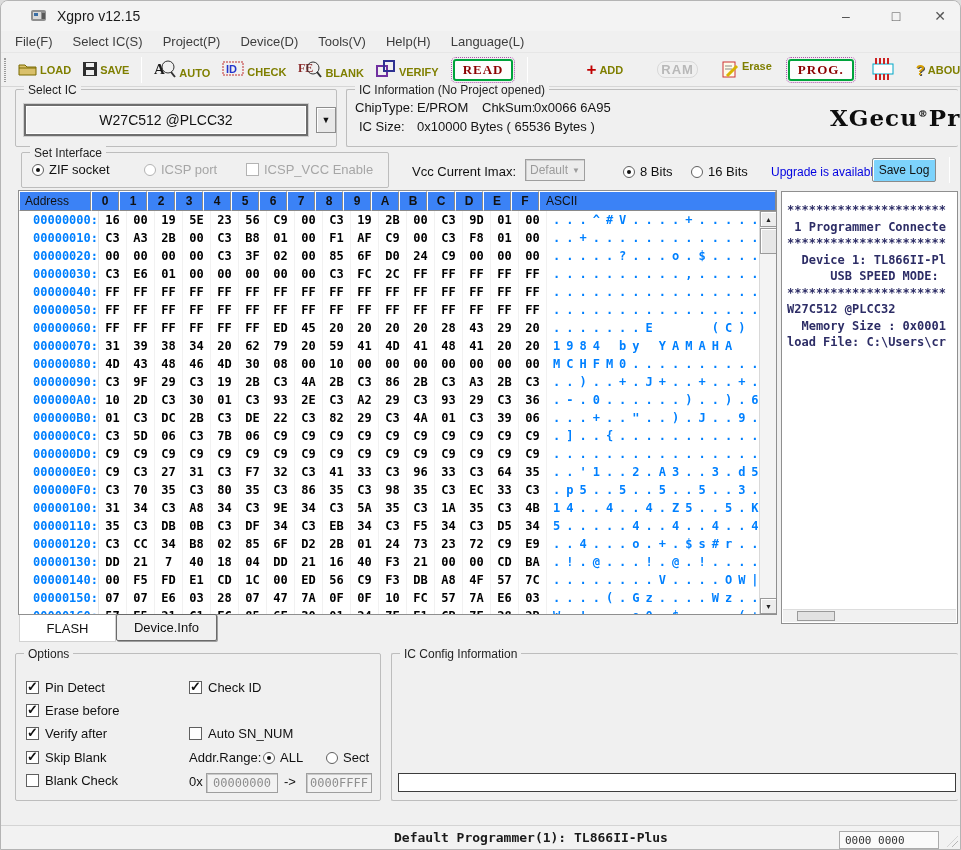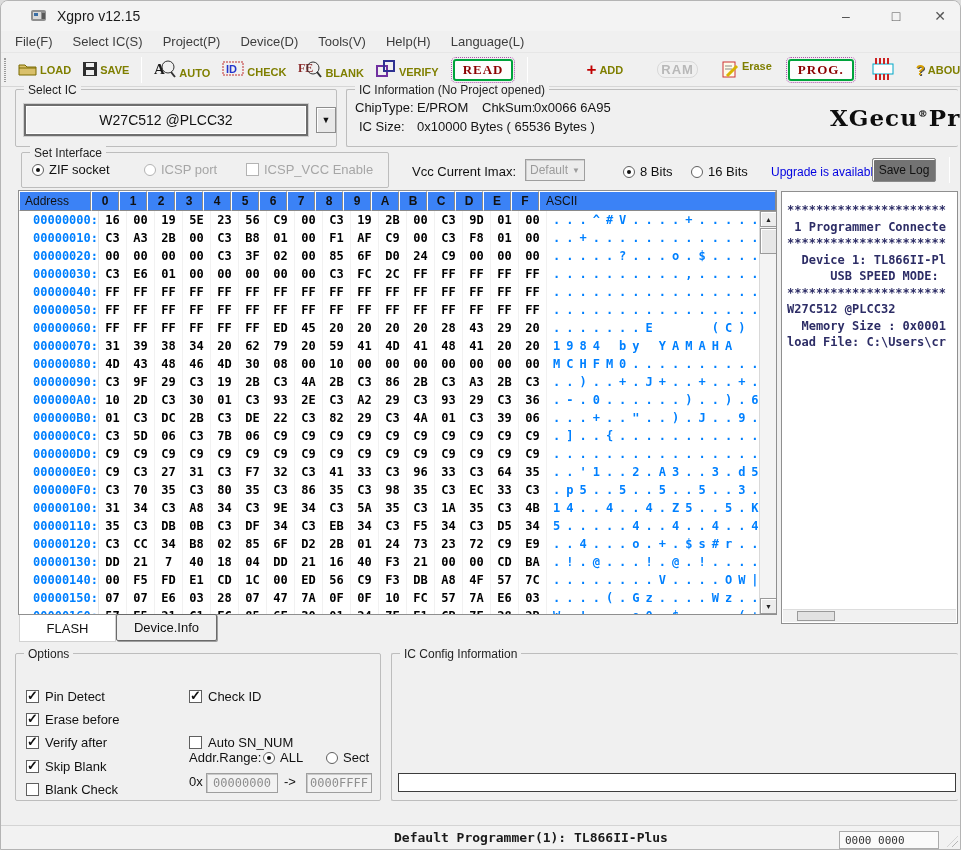--- a/index.html
+++ b/index.html
@@ -43,21 +43,21 @@
   .radio.sel::after { content:""; position:absolute; inset:3px; border-radius:50%; background:#111; }
   .radio.dis { border-color:#b3b3b3; }
   .cb { display:inline-block; width:13px; height:13px; border:1px solid #5f5f5f; background:#fff; position:relative; vertical-align:-2px; }
   .cb.checked::after { content:"\2713"; position:absolute; top:-3px; left:0px; font-size:13px; font-weight:bold; color:#111; }
   .cb.dis { border-color:#b3b3b3; }
   .ctl { position:absolute; display:flex; align-items:center; gap:5px; font-size:13px; color:#111; white-space:nowrap; }
   .ctl.dis { color:#a6a6a6; }
   
   .minisel { position:absolute; width:60px; height:22px; border:1px solid #9e9e9e; box-shadow:inset 1px 1px 0 #cfcfcf; background:#ececec; color:#9b9b9b; font-size:12px; display:flex; align-items:center; justify-content:space-between; padding:0 4px; }
   .link { position:absolute; color:#0000e0; font-size:12px; }
-  .pushbtn { position:absolute; background:#737373; border:1px solid #8a8a8a; border-radius:2px; box-shadow:inset 1px 1px 0 #fff; font-size:12px; color:#111; display:flex; align-items:center; justify-content:center; }
+  .pushbtn { position:absolute; background:#7dd3fc; border:1px solid #8a8a8a; border-radius:2px; box-shadow:inset 1px 1px 0 #fff; font-size:12px; color:#111; display:flex; align-items:center; justify-content:center; }
   
   .hexwrap { position:absolute; left:17px; top:189px; width:759px; height:425px; border:1px solid #8f8f8f; background:#fff; overflow:hidden; }
   .hexheader { display:flex; height:20px; }
   .hcell { background:#3b82f6; border-top:1px solid #fff; border-left:1px solid #fff; border-right:1px solid #8a8a8a; border-bottom:1px solid #8a8a8a; font-size:12px; line-height:18px; color:#111; }
   .hcell.addr { width:72px; padding-left:5px; }
   .hcell.col { width:28px; text-align:center; font-weight:bold; }
   .hcell.ascii { flex:1; padding-left:6px; }
   .hexbody { height:403px; overflow:hidden; }
   .hexrow { display:flex; height:18px; line-height:18px; font-family:"DejaVu Sans Mono", monospace; font-size:12px; font-weight:bold;padding-left:8px; }
   .haddr { width:72px; padding-left:6px; color:#0080ff; border-right:1px solid #e4e4e4; }
@@ -71,21 +71,21 @@
   .tab { position:absolute; height:27px; display:flex; align-items:center; justify-content:center; font-size:13px; color:#111; }
   .tab.flash { left:18px; top:614px; width:97px; background:#fff; border:1px solid #d2d2d2; border-top:none; }
   .tab.devinfo { left:115px; top:613px; width:101px; background:#f0f0f0; border:1px solid #6a6a6a; box-shadow:1px 1px 0 #9e9e9e; border-radius:2px; }
   
   .logpanel { position:absolute; left:780px; top:190px; width:177px; height:433px; background:#fff; border:1px solid #8f8f8f; overflow:hidden; }
   .loglines { position:absolute; left:5px; top:10px; right:0; }
   .logline { font-family:"DejaVu Sans Mono", monospace; font-size:12px; font-weight:bold; color:#2d2d66; line-height:16.5px; white-space:pre; overflow:hidden; }
   .hscroll { position:absolute; left:1px; right:1px; bottom:1px; height:13px; background:#f1f1f1; border-top:1px solid #ddd; }
   .hthumb { position:absolute; left:14px; top:1px; width:38px; height:10px; background:#e2e2e2; border:1px solid #9a9a9a; }
   
-  .optitem { position:absolute; display:flex; align-items:center; gap:6px; font-size:13px; color:#111; white-space:nowrap;margin-top:9px; }
+  .optitem { position:absolute; display:flex; align-items:center; gap:6px; font-size:13px; color:#111; white-space:nowrap; }
   .rangebox { position:absolute; height:20px; background:#f2f2f2; border:1px solid #9e9e9e; box-shadow:inset 1px 1px 0 #c9c9c9; color:#8e8e8e; font-size:12px; display:flex; align-items:center; justify-content:center; font-family:"DejaVu Sans Mono", monospace; }
   
   .progress { position:absolute; left:6px; right:2px; bottom:8px; height:19px; background:#fff; border:1px solid #3c3c3c; }
   
   .statusbar { position:absolute; left:0; bottom:0; width:100%; height:24px; background:#f2f2f2; border-top:1px solid #d4d4d4; }
   .st-ready { position:absolute; left:7px; top:5px; font-size:11px; color:#111;margin-top:16px; }
   .st-prog { position:absolute; left:393px; top:4px; font-family:"DejaVu Sans Mono", monospace; font-weight:bold; font-size:13px; color:#1a1a1a; }
   .st-count { position:absolute; left:838px; top:5px; width:100px; height:18px; background:#fafafa; border:1px solid #ababab; font-family:"DejaVu Sans Mono", monospace; font-size:11px; color:#333; padding:2px 0 0 5px; }
   .st-grip { position:absolute; right:2px; bottom:2px; width:11px; height:11px;
     background:repeating-linear-gradient(135deg, transparent 0 3px, #b5b5b5 3px 4px); clip-path:polygon(100% 0, 100% 100%, 0 100%); }

